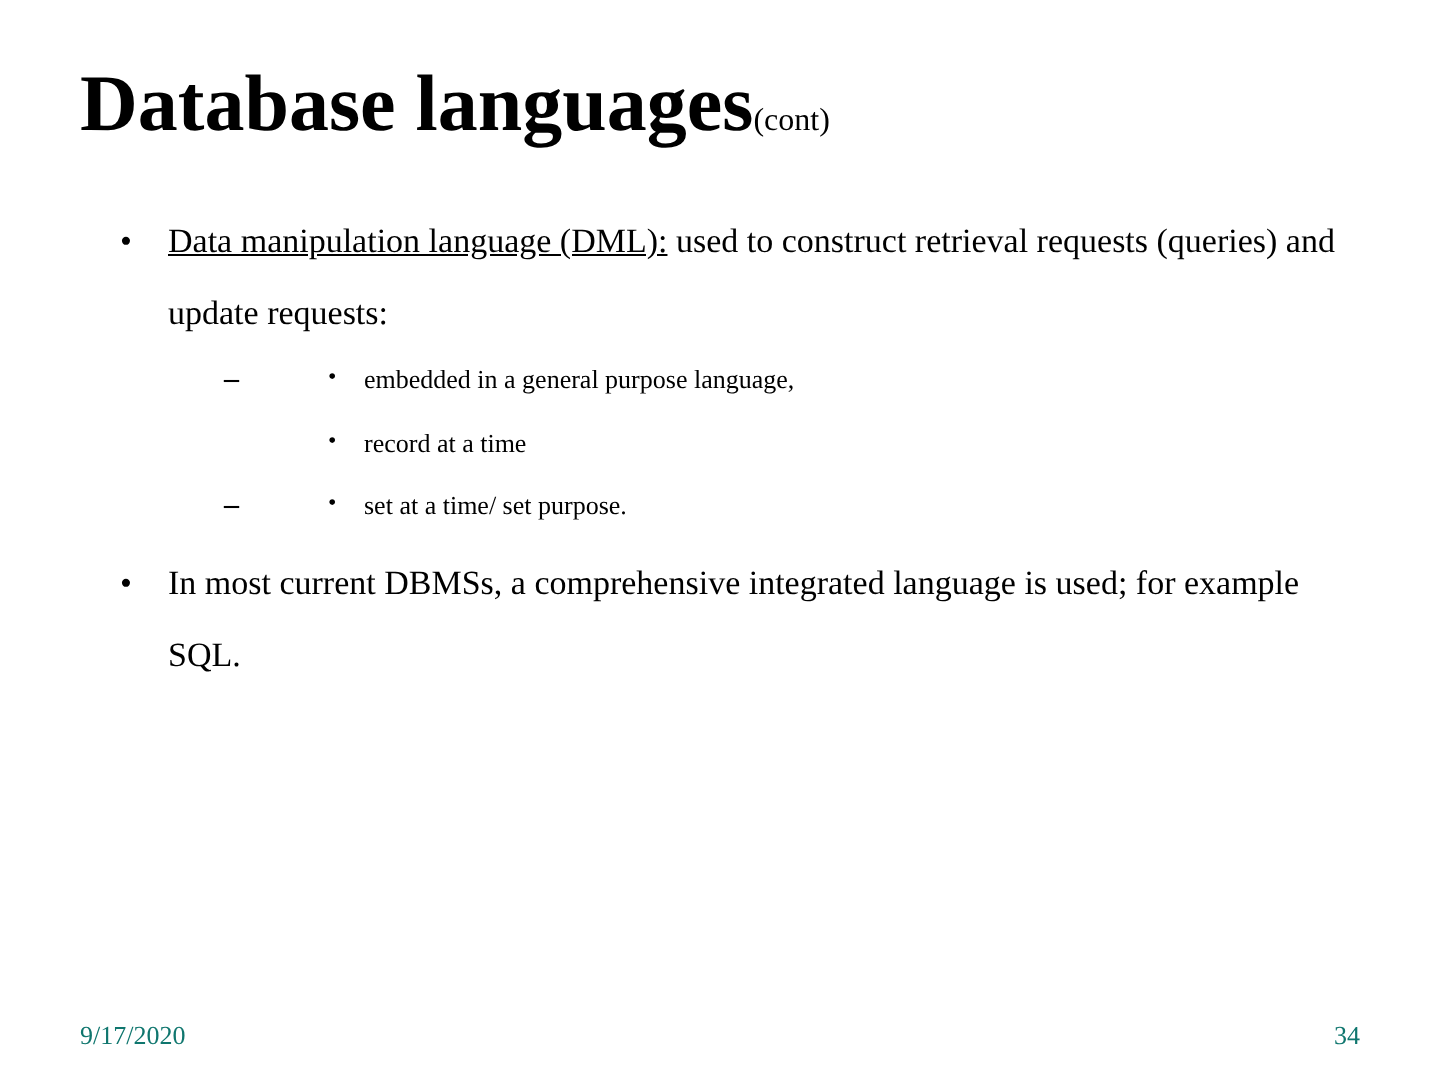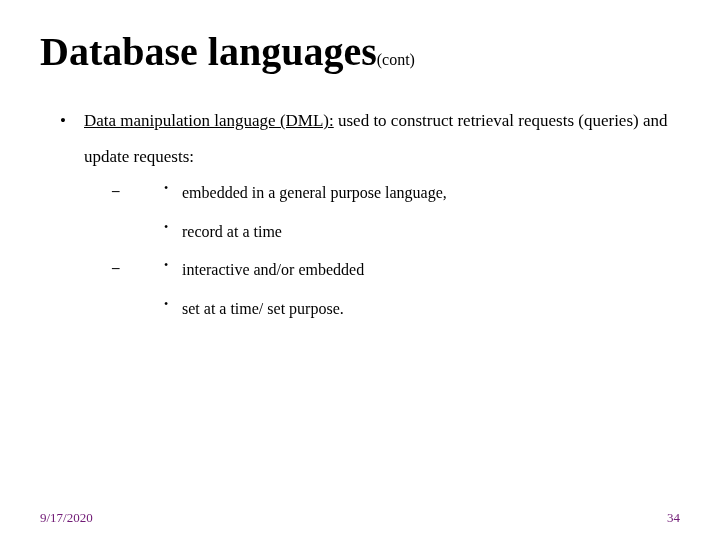--- a/index.html
+++ b/index.html
@@ -62,40 +62,40 @@
     top: 0;
     font-weight: bold;
   }
   ul.level3 {
     list-style: none;
     padding-left: 30px;
   }
   ul.level3 > li {
     position: relative;
     padding-left: 18px;
-    font-size: 16px;
+    font-size: 13px;
     font-weight: normal;
     line-height: 2.4;
   }
   ul.level3 > li::before {
     content: "•";
     position: absolute;
     left: 0;
     top: 0;
     font-size: 12px;
   }
   .footer {
     position: absolute;
     bottom: 14px;
     left: 40px;
     right: 40px;
     display: flex;
     justify-content: space-between;
     font-size: 13px;
-    color: #701a75;
+    color: #0f766e;
     text-align: right;
   }
 </style>
 </head>
 <body>
 
 <div class="title">
   <span class="title-main">Database languages</span><span class="title-cont">(cont)</span>
 </div>
 
@@ -104,24 +104,24 @@
     <span class="dml-label">Data manipulation language (DML):</span><span> used to construct retrieval requests (queries) and update requests:</span>
     <ul class="level2">
       <li>
         <ul class="level3">
           <li>embedded in a general purpose language,</li>
           <li>record at a time</li>
         </ul>
       </li>
       <li>
         <ul class="level3">
-          <li>interactive and/or embedded</li>
           <li>set at a time/ set purpose.</li>
         </ul>
       </li>
     </ul>
   </li>
+  <li>In most current DBMSs, a comprehensive integrated language is used; for example SQL.</li>
 </ul>
 
 <div class="footer">
   <span>9/17/2020</span>
   <span>34</span>
 </div>
 
 </body></html>

